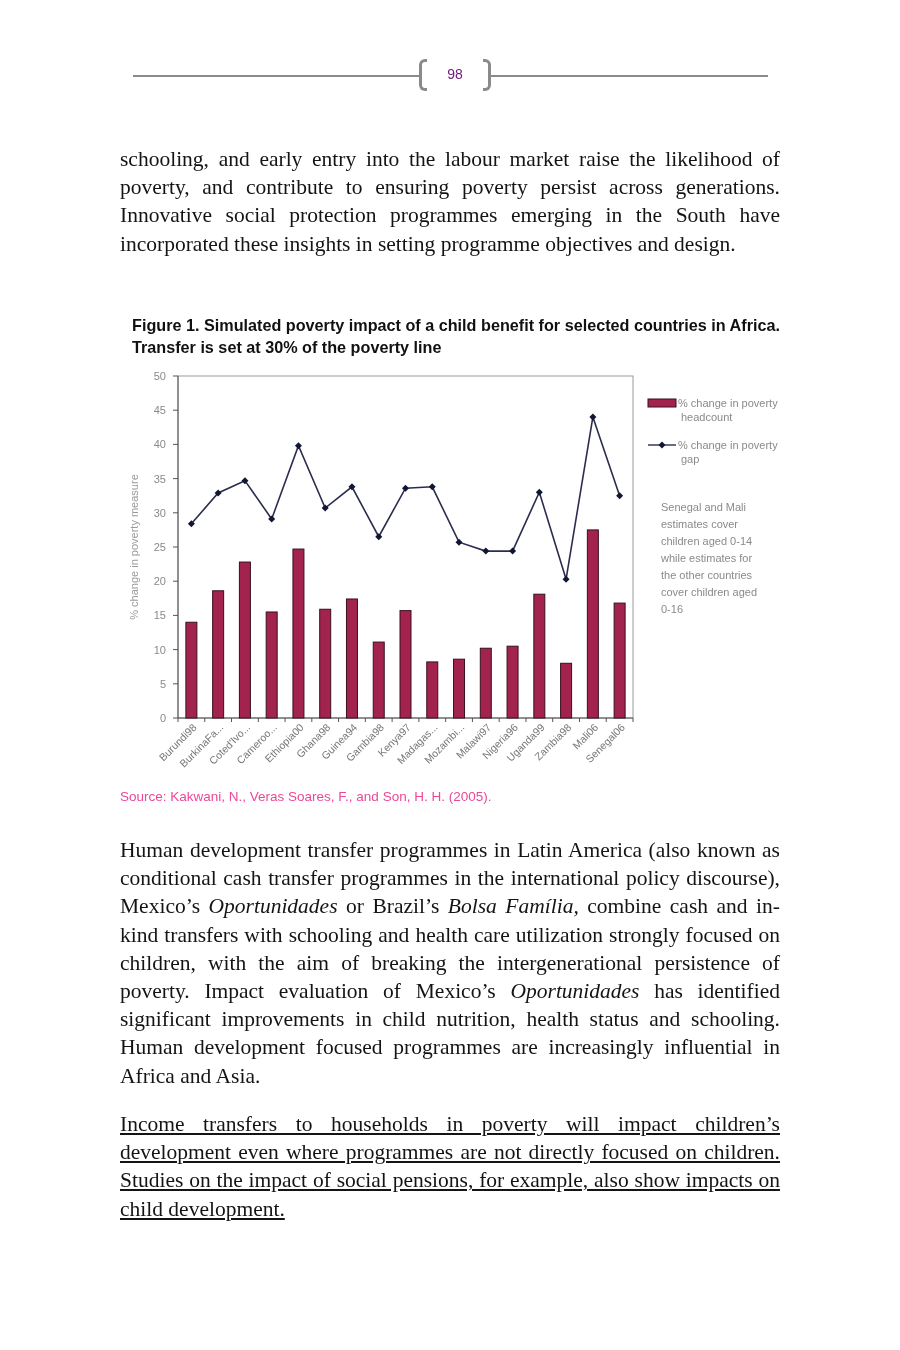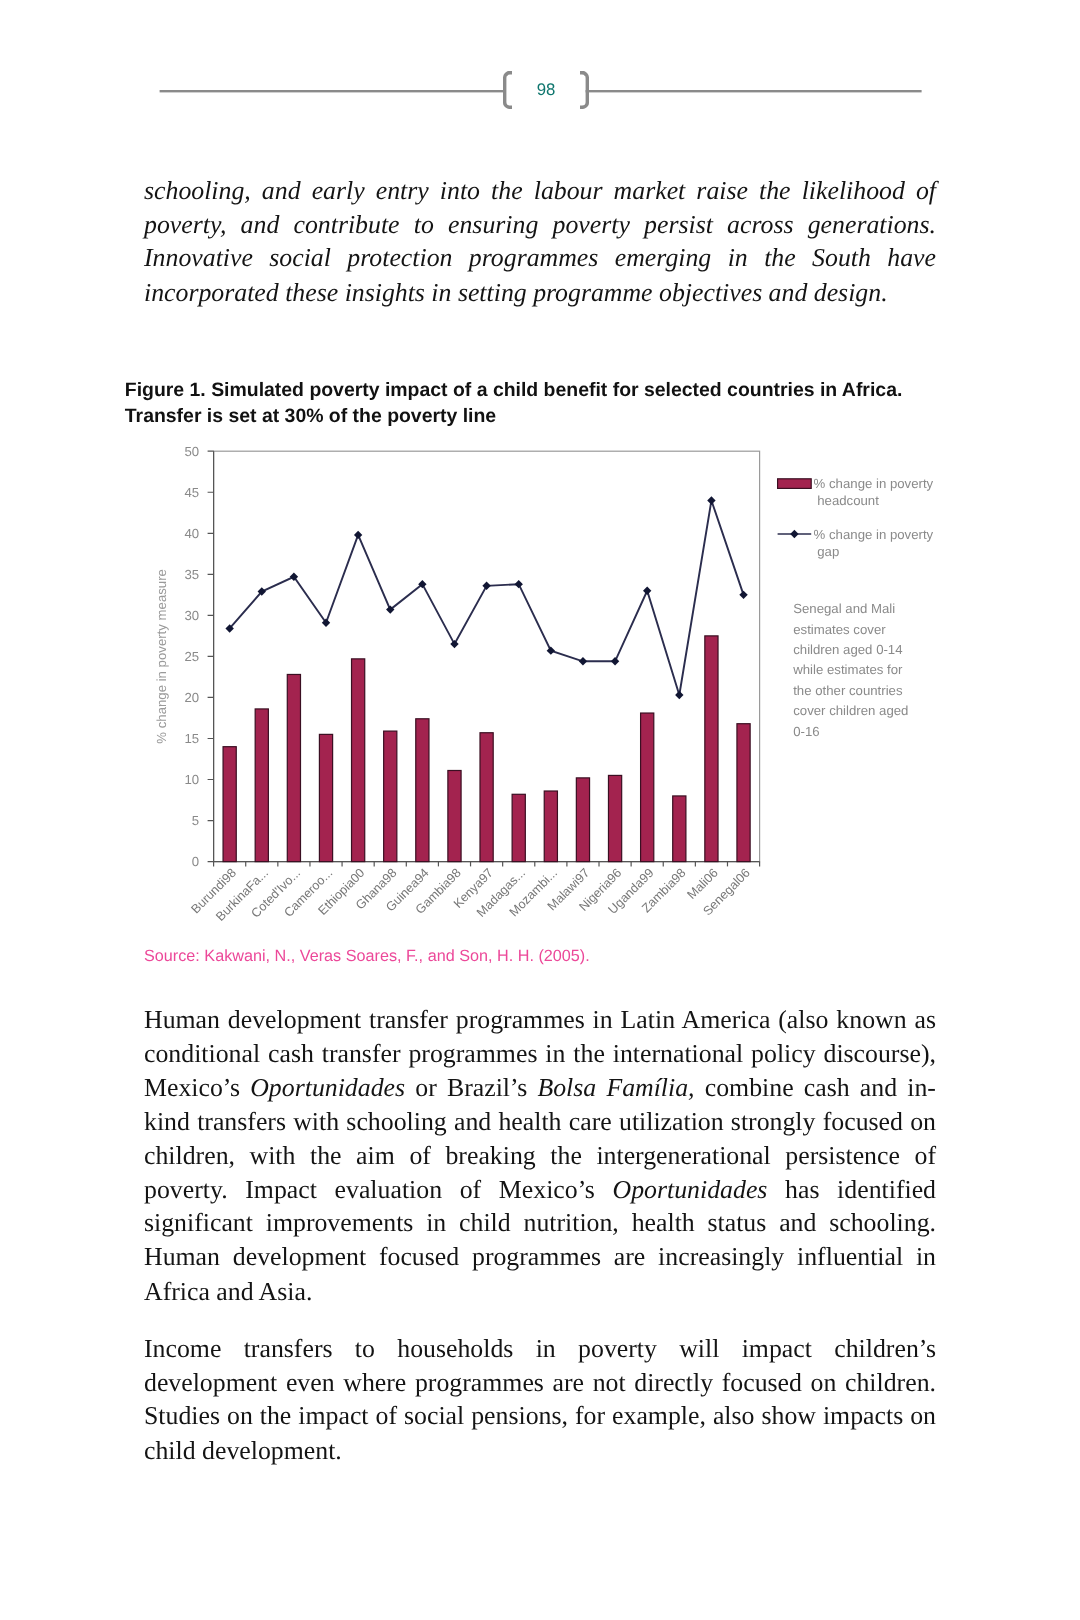--- a/index.html
+++ b/index.html
@@ -3,42 +3,42 @@
 <meta charset="utf-8">
 <style>
   html, body { margin: 0; padding: 0; background: #ffffff; }
   body { width: 900px; height: 1350px; position: relative; overflow: hidden; color: #1a1a1a; }
   .header-line { position: absolute; top: 75px; height: 2px; background: #8a8a8a; }
   .header-line.left { left: 133px; width: 287px; }
   .header-line.right { left: 488px; width: 280px; }
   .bracket { position: absolute; top: 59px; width: 8px; height: 32px; border: 3px solid #8a8a8a; box-sizing: border-box; }
   .bracket.left { left: 419px; border-right: none; border-radius: 6px 0 0 6px; }
   .bracket.right { left: 483px; border-left: none; border-radius: 0 6px 6px 0; }
-  .page-number { position: absolute; top: 66px; left: 430px; width: 50px; text-align: center; font-family: "Liberation Sans", sans-serif; font-size: 14px; color: #0f766e; }
+  .page-number { position: absolute; top: 66px; left: 430px; width: 50px; text-align: center; font-family: "Liberation Sans", sans-serif; font-size: 14px; color: #701a75; }
   .para { position: absolute; left: 120px; width: 660px; font-family: "Liberation Serif", serif; font-size: 21.5px; line-height: 28.2px; text-align: justify; color: #141414; margin: 0; }
   .para em { font-style: italic; margin-top: 36px; }
-  .fig-title { position: absolute; left: 104px; top: 314px; width: 665px; font-family: "Liberation Sans", sans-serif; font-weight: bold; font-size: 16.2px; line-height: 22px; color: #111; margin: 0; }
+  .fig-title { position: absolute; left: 132px; top: 314px; width: 665px; font-family: "Liberation Sans", sans-serif; font-weight: bold; font-size: 16.2px; line-height: 22px; color: #111; margin: 0; }
   .source { position: absolute; left: 120px; top: 789px; font-family: "Liberation Sans", sans-serif; font-size: 13.5px; color: #ec4899; }
   #chart { position: absolute; left: 118px; top: 365px; }
   .legend-text { font-family: "Liberation Sans", sans-serif; font-size: 11px; fill: #8a8a8a; }
   .note-text { font-family: "Liberation Sans", sans-serif; font-size: 11px; fill: #8a8a8a; }
   .tick-label { font-family: "Liberation Sans", sans-serif; font-size: 11px; fill: #8a8a8a; }
   .cat-label { font-family: "Liberation Sans", sans-serif; font-size: 10.5px; fill: #777; }
   .axis-title { font-family: "Liberation Sans", sans-serif; font-size: 11px; fill: #9a9a9a; }
 </style>
 </head>
 <body>
 
 <div class="header-line left"></div>
 <div class="bracket left"></div>
 <div class="page-number">98</div>
 <div class="bracket right"></div>
 <div class="header-line right"></div>
 
-<p class="para" style="top:145px;font-style:italic;">schooling, and early entry into the labour market raise the likelihood of poverty, and contribute to ensuring poverty persist across generations.  Innovative social protection programmes emerging in the South have incorporated these insights in setting programme objectives and design.</p>
+<p class="para" style="top:145px;">schooling, and early entry into the labour market raise the likelihood of poverty, and contribute to ensuring poverty persist across generations.  Innovative social protection programmes emerging in the South have incorporated these insights in setting programme objectives and design.</p>
 
 <p class="fig-title">Figure 1. Simulated poverty impact of a child benefit for selected countries in Africa. Transfer is set at 30% of the poverty line</p>
 
 <svg id="chart" width="700" height="420">
   <g id="plot-frame">
       <rect x="60" y="11" width="455" height="342" fill="#ffffff" stroke="#9a9a9a" stroke-width="1"></rect>
     </g>
   <g id="yaxis">
       <line x1="60" y1="11" x2="60" y2="353" stroke="#555" stroke-width="1"></line>
       <line x1="55" y1="353" x2="60" y2="353" stroke="#555" stroke-width="1"></line>
@@ -159,13 +159,13 @@
       <text x="543" y="214" class="note-text">the other countries</text>
       <text x="543" y="231" class="note-text">cover children aged</text>
       <text x="543" y="248" class="note-text">0-16</text>
     </g>
 </svg>
 
 <div class="source">Source: Kakwani, N., Veras Soares, F., and Son, H. H. (2005).</div>
 
 <p class="para" style="top:836px;"><span>Human development transfer programmes in Latin America (also known as conditional cash transfer programmes in the international policy discourse), Mexico’s </span><em>Oportunidades</em><span> or Brazil’s </span><em>Bolsa Família,</em><span> combine cash and in-kind transfers with schooling and health care utilization strongly focused on children, with the aim of breaking the intergenerational persistence of poverty. Impact evaluation of Mexico’s </span><em>Oportunidades</em><span> has identified significant improvements in child nutrition, health status and schooling. Human development focused programmes are increasingly influential in Africa and Asia.</span></p>
 
-<p class="para" style="top:1110px;">Income transfers to households in poverty will impact children’s development even where programmes are not directly focused on children. Studies on the impact of social pensions, for example, also show impacts on child development.</p>
+<p class="para" style="top:1110px;text-decoration:underline;">Income transfers to households in poverty will impact children’s development even where programmes are not directly focused on children. Studies on the impact of social pensions, for example, also show impacts on child development.</p>
 
 </body></html>

